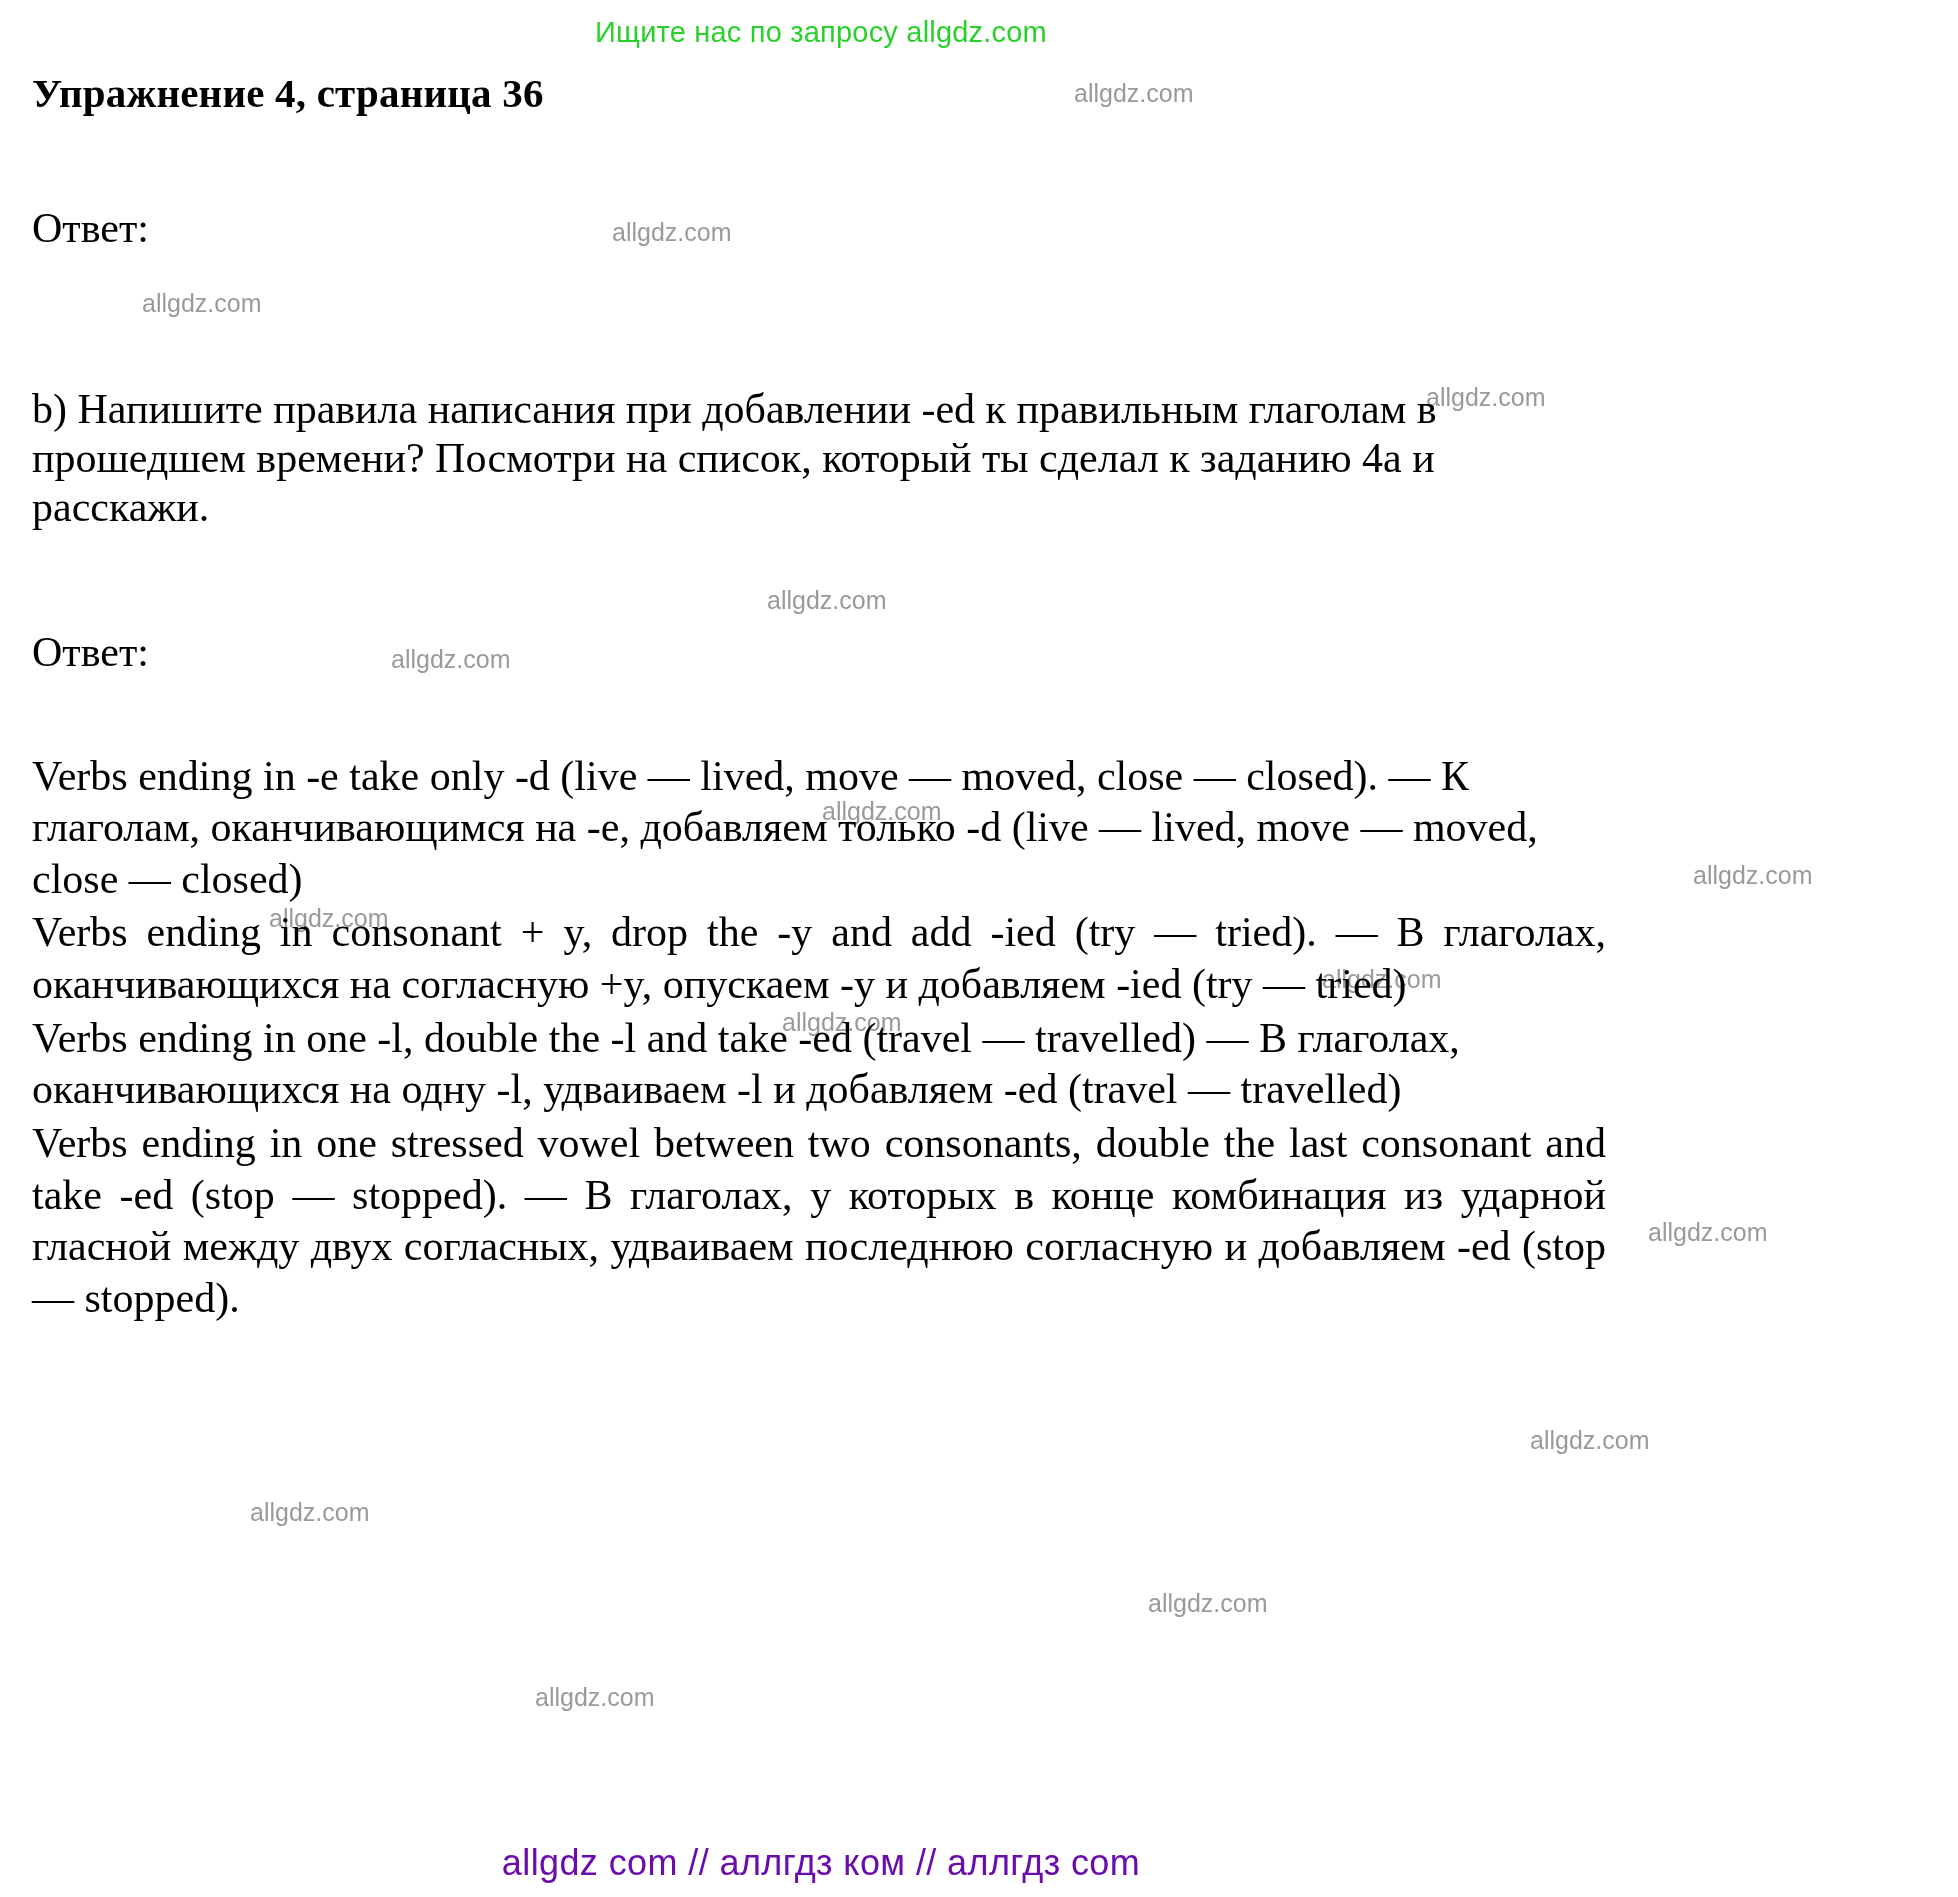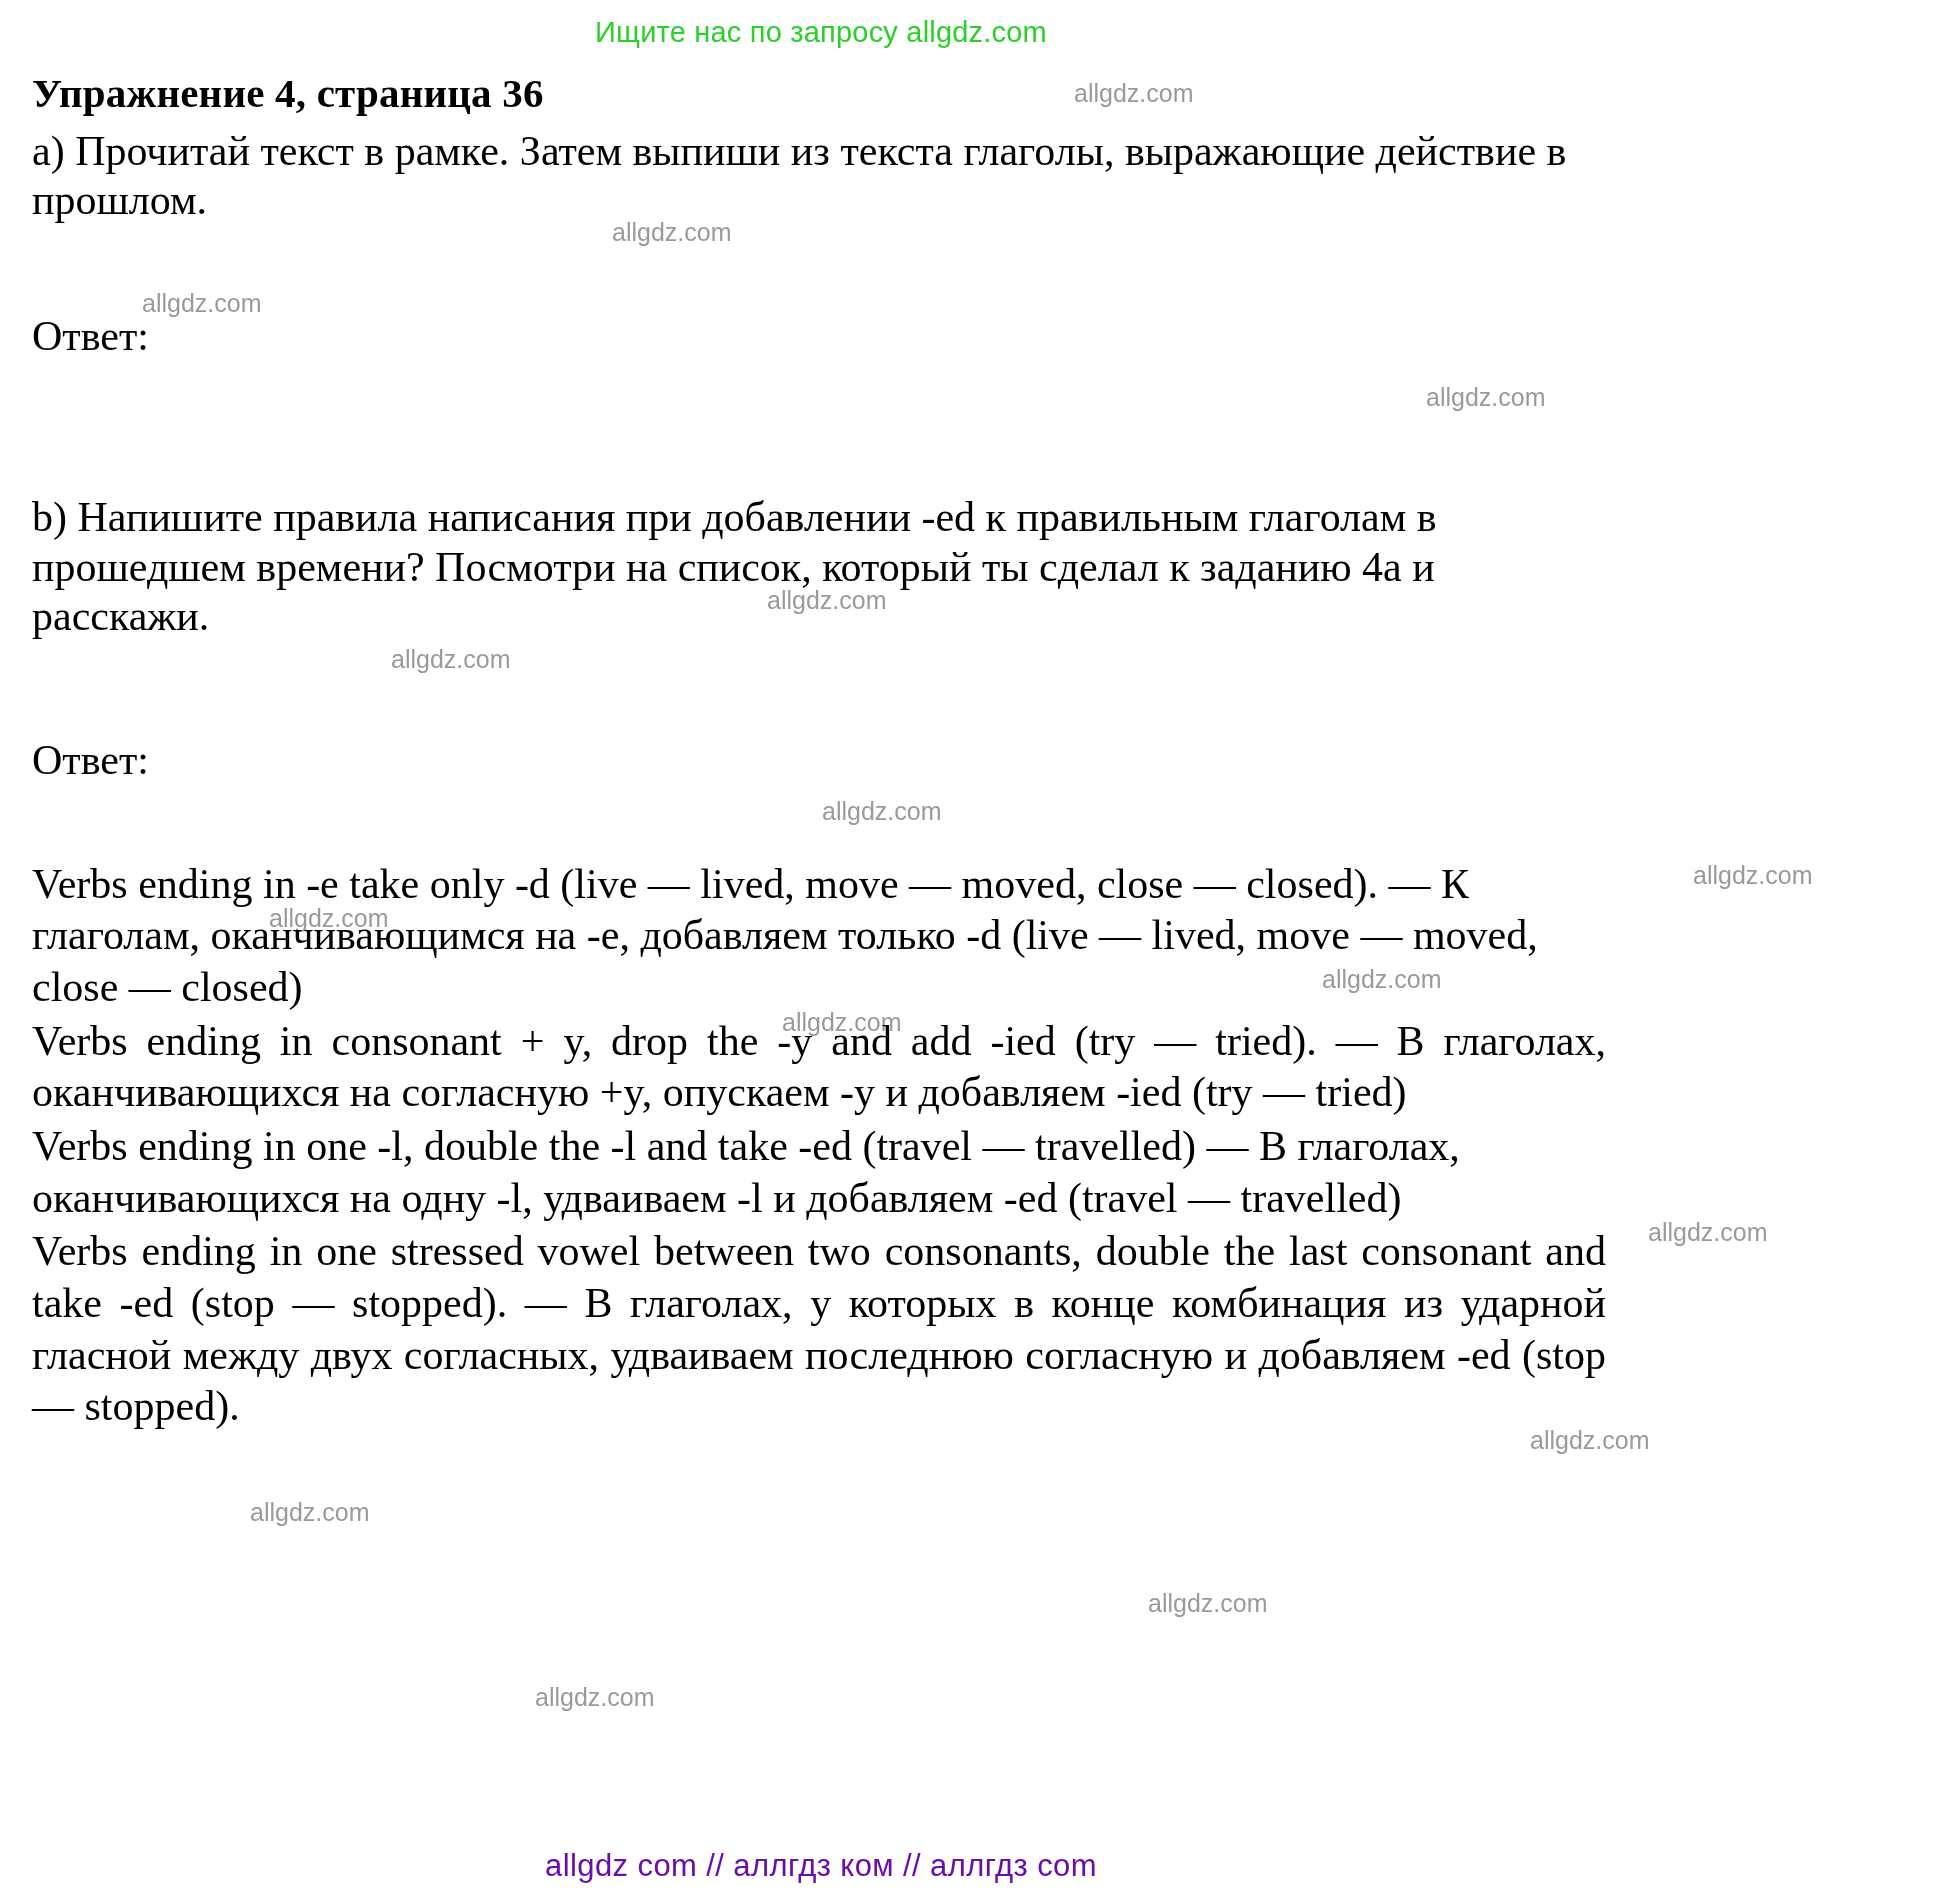--- a/index.html
+++ b/index.html
@@ -85,21 +85,21 @@
     text-align: left;
   }
   .bottom-bar {
     position: absolute;
     left: 0;
     right: 0;
     bottom: 14px;
     text-align: center;
     color: #6a0dad;
     font-family: "Liberation Sans", sans-serif;
-    font-size: 31px;
+    font-size: 36px;
     letter-spacing: 0.4px;
   }
   
   .wm {
     position: absolute;
     color: #9a9a9a;
     font-family: "Liberation Sans", sans-serif;
     font-size: 25px;
     z-index: 1;
     pointer-events: none;
@@ -110,21 +110,20 @@
 <body>
 
 <div class="page">
 
   <div class="top-banner">Ищите нас по запросу allgdz.com</div>
 
   <div class="content">
 
     <div class="title">Упражнение 4, страница 36</div>
 
-    <div class="para">a) Прочитай текст в рамке. Затем выпиши из текста глаголы, выражающие действие в прошлом.</div>
 
     <div class="answer-label">Ответ:</div>
 
     <div class="block-gap-1"></div>
 
 
     <div class="section-b">b) Напишите правила написания при добавлении -ed к правильным глаголам в прошедшем времени? Посмотри на список, который ты сделал к заданию 4a и расскажи.</div>
 
     <div class="answer-label-2">Ответ:</div>
 

